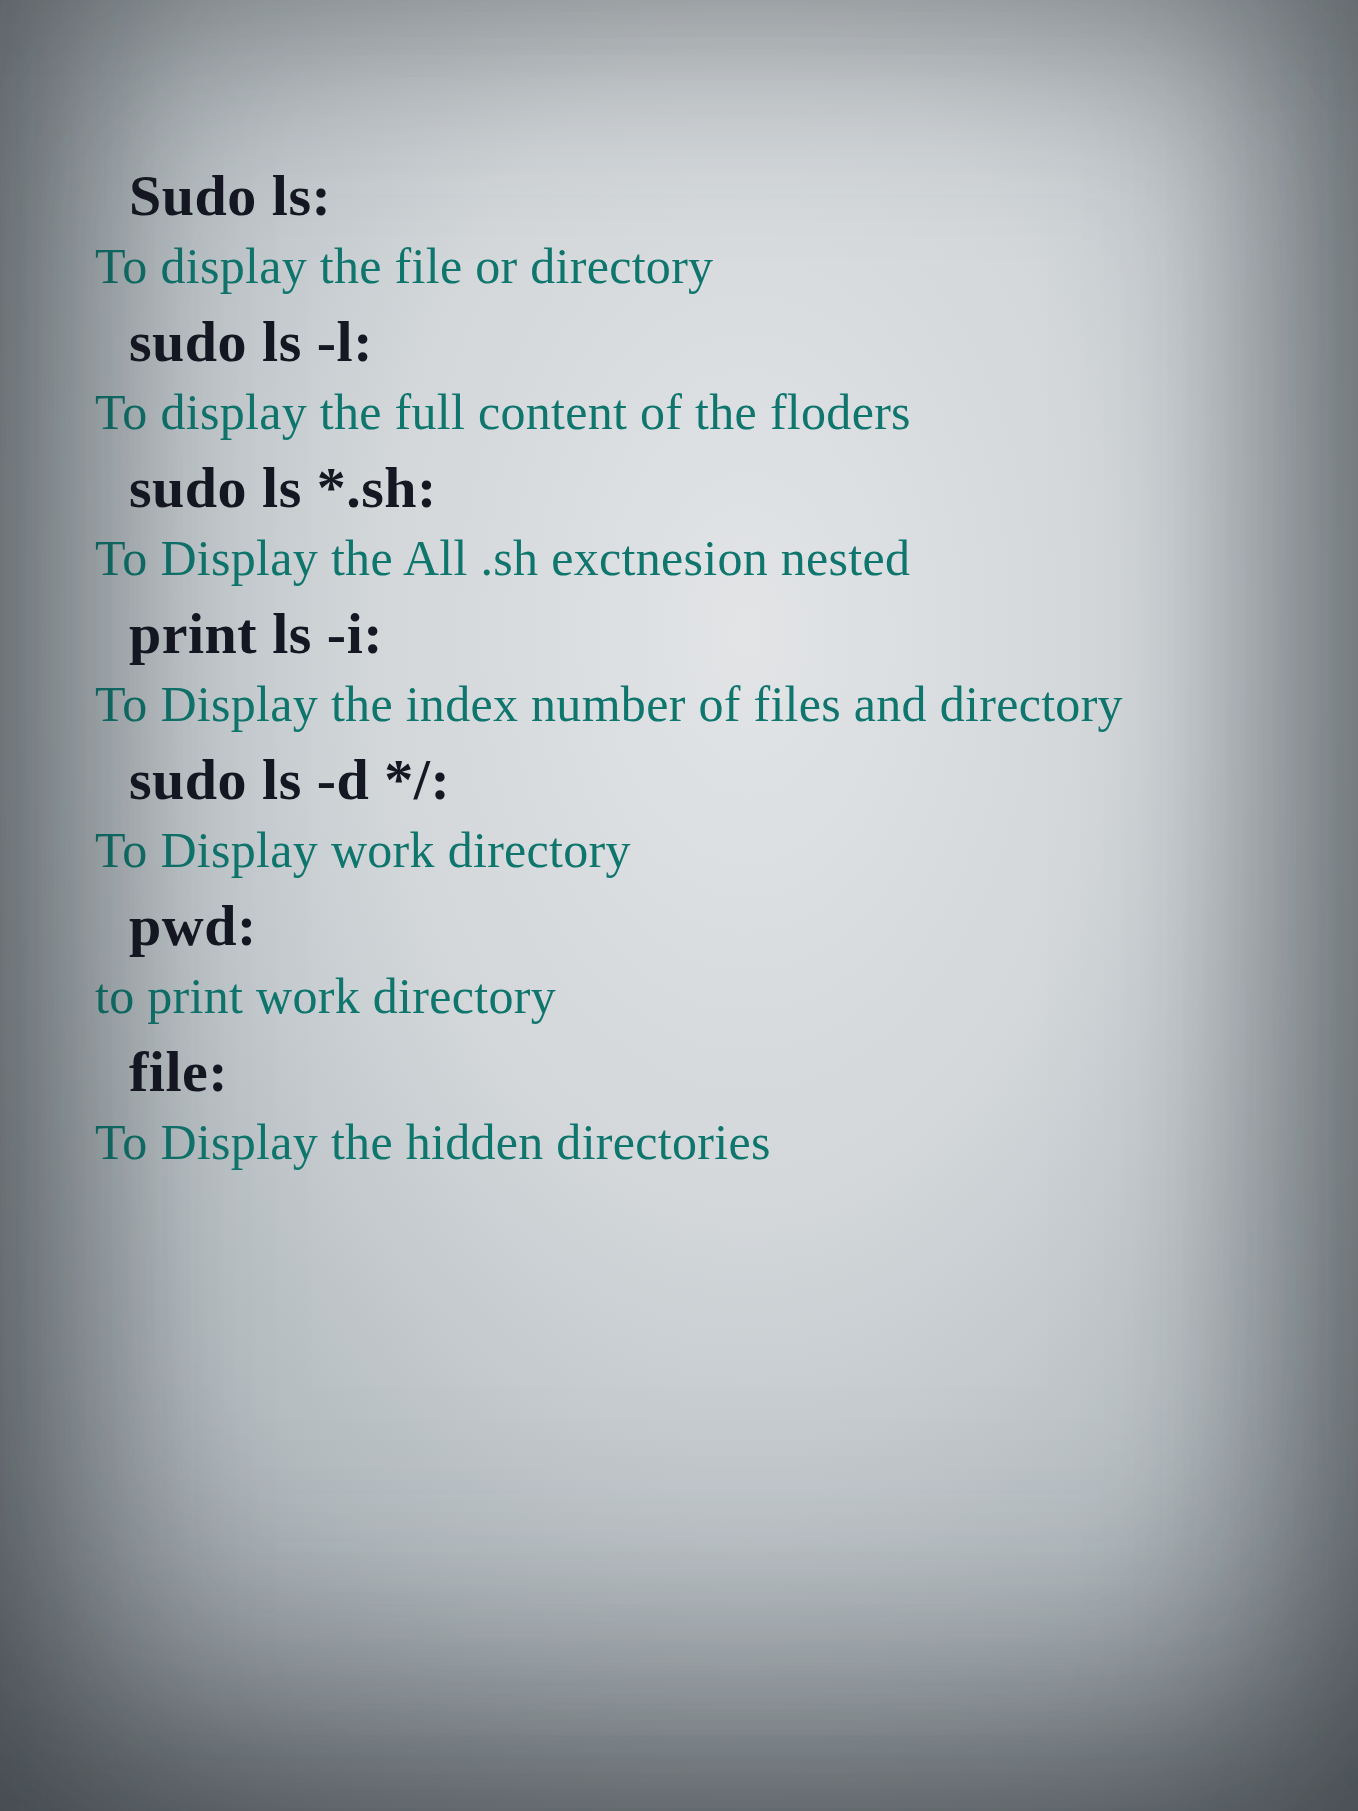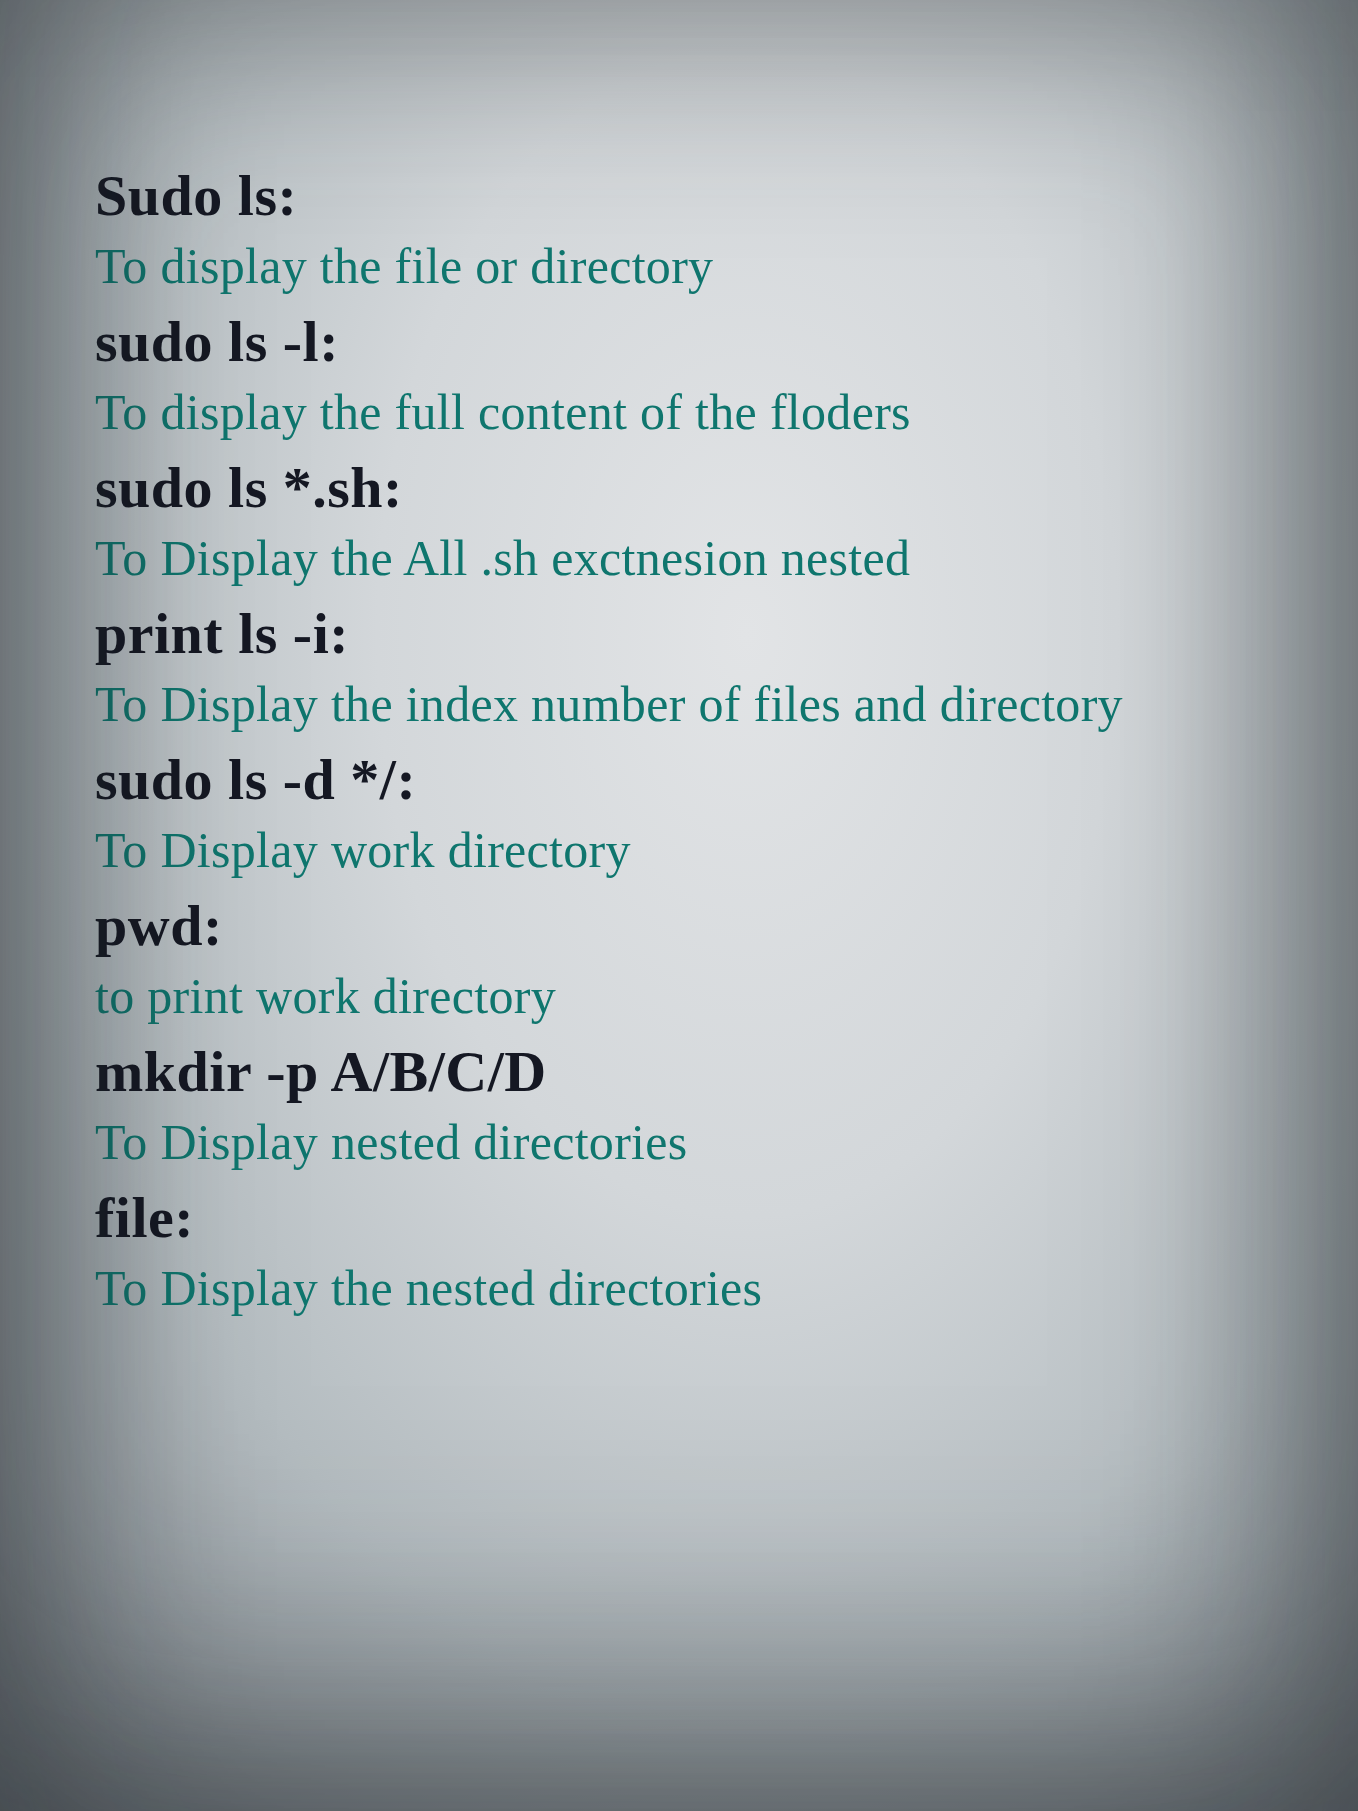--- a/index.html
+++ b/index.html
@@ -17,20 +17,21 @@
   }
   .entry {
     margin-bottom: 6px;
   }
   .cmd {
     font-weight: bold;
     font-size: 58px;
     line-height: 1.25;
     letter-spacing: 0.5px;
     color: #151823;
+    margin-left: 34px;
   }
   .desc {
     font-weight: normal;
     font-size: 50px;
     line-height: 1.35;
     letter-spacing: 0.3px;
     color: #0f766e;
   }
   
   .vignette {
@@ -66,22 +67,18 @@
   </div>
   <div class="entry">
     <div class="cmd">sudo ls -d */:</div>
     <div class="desc">To Display work directory</div>
   </div>
   <div class="entry">
     <div class="cmd">pwd:</div>
     <div class="desc">to print work directory</div>
   </div>
   <div class="entry">
-    <div class="cmd">mkdir -p A/B/C/D</div>
-    <div class="desc">To Display nested directories</div>
-  </div>
-  <div class="entry">
     <div class="cmd">file:</div>
-    <div class="desc">To Display the nested directories</div>
+    <div class="desc">To Display the hidden directories</div>
   </div>
 </div>
 
 <div class="vignette"></div>
 
 </body></html>

